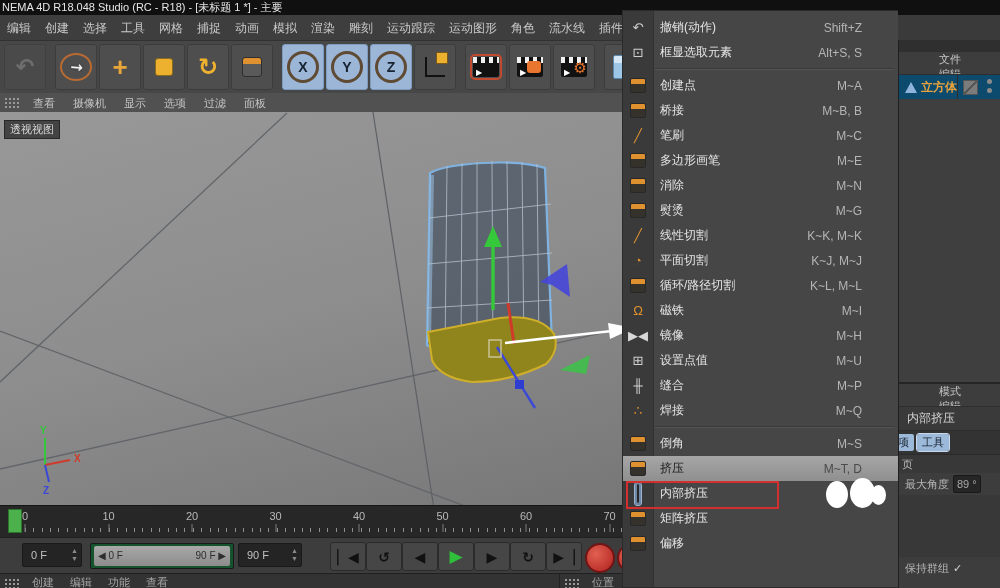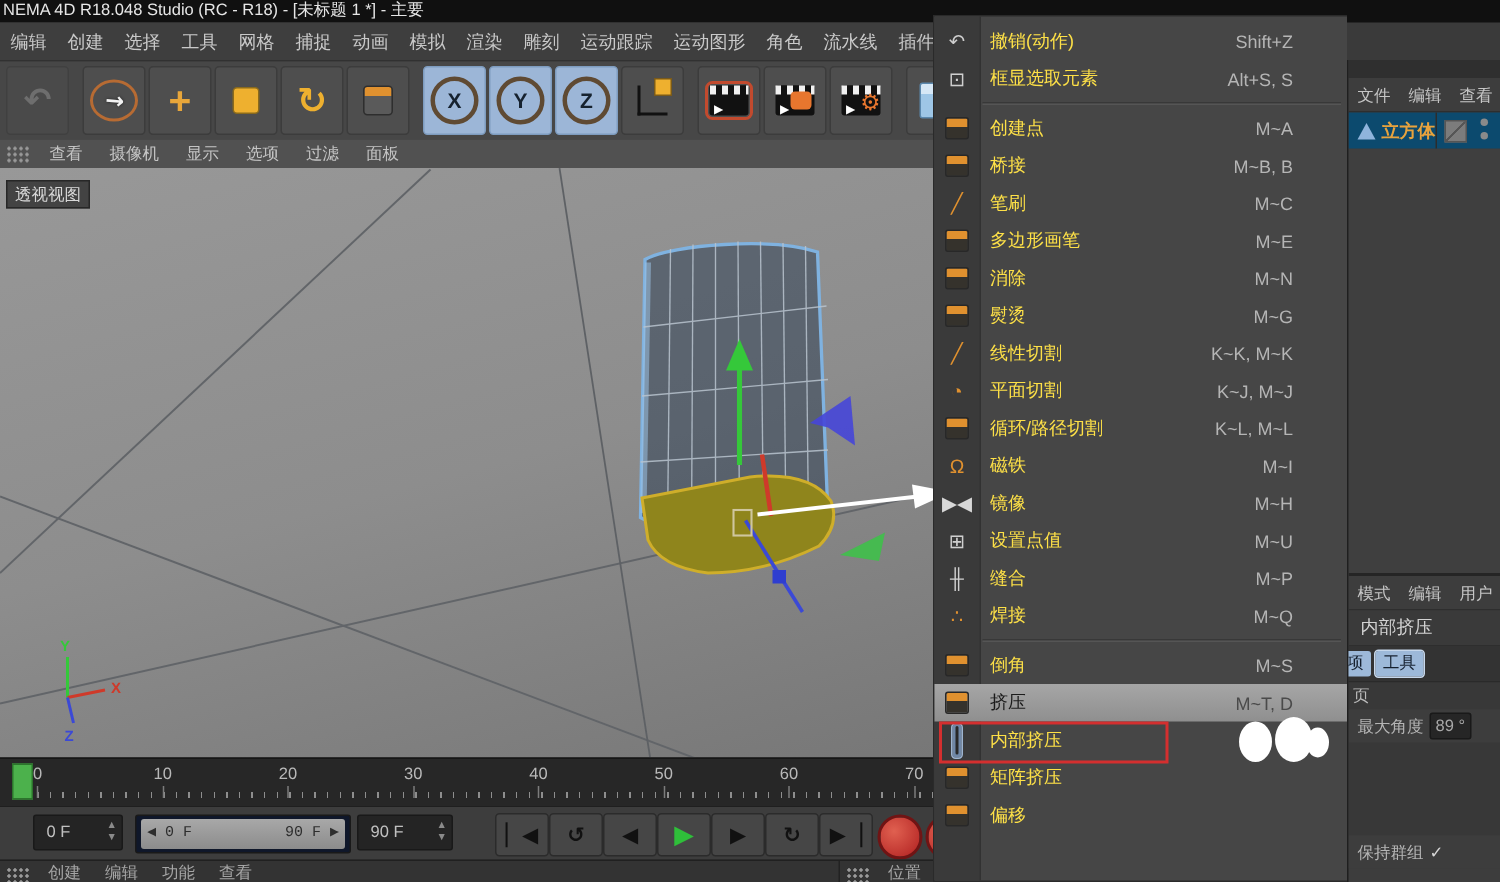--- a/index.html
+++ b/index.html
@@ -52,53 +52,53 @@
   #ruler{left:0;top:505px;width:640px;height:32px;background:#272727;border-top:1px solid #161616;}
   #ruler .minor{position:absolute;left:8px;right:0;top:22px;height:4px;
      background:repeating-linear-gradient(90deg,#8e8e8e 0 1px,transparent 1px 8.4px);}
   .tick-num{position:absolute;top:4px;font-size:11px;color:#b9b9b9;transform:translateX(-50%);}
   .tick-line{position:absolute;top:18px;width:1px;height:8px;background:#7c7c7c;transform:translateX(-50%);}
   #playhead{position:absolute;left:8px;top:3px;width:12px;height:22px;background:#4cb14c;border:1px solid #2c742c;}
   #transport{left:0;top:537px;width:640px;height:36px;background:#3d3d3d;border-top:1px solid #1f1f1f;}
   .t-field{position:absolute;top:5px;height:24px;background:#242424;border:1px solid #191919;border-radius:2px;
            color:#c0c0c0;font-size:11px;line-height:23px;padding-left:8px;box-sizing:border-box;}
   .spin{position:absolute;right:3px;top:3px;color:#8a8a8a;font-size:7px;line-height:8px;text-align:center;}
-  #t-slider{position:absolute;left:90px;top:5px;width:142px;height:24px;background:#0f172a;border:1px solid #191919;border-radius:2px;font-family:Liberation Mono, monospace;}
+  #t-slider{position:absolute;left:90px;top:5px;width:142px;height:24px;background:#14532d;border:1px solid #191919;border-radius:2px;}
   #t-slider .inner{position:absolute;left:3px;top:2px;right:3px;bottom:2px;background:linear-gradient(#a8a8a8,#8c8c8c);
            border-radius:2px;color:#2e2e2e;font-size:10px;line-height:19px;display:flex;justify-content:space-between;padding:0 4px;}
   .t-btn{position:absolute;top:4px;width:34px;height:27px;background:#464646;border:1px solid #2b2b2b;border-radius:3px;
          color:#111;font-size:14px;font-weight:bold;display:flex;align-items:center;justify-content:center;}
   .t-btn.play{color:#2fbf3a;font-size:17px;}
   .t-rec{position:absolute;top:5px;width:26px;height:26px;border-radius:50%;border:2px solid #701414;
          background:radial-gradient(circle at 35% 35%,#e06050,#b02020);}
   #bottomstrip{left:0;top:573px;width:622px;height:15px;background:#333333;border-top:1px solid #202020;
                display:flex;align-items:flex-start;overflow:hidden;}
   .bs-item{padding:0 8px;font-size:11px;color:#a5a5a5;line-height:17px;white-space:nowrap;}
   
   #ctxmenu{left:622px;top:10px;width:276px;height:578px;background:#464646;border:1px solid #2a2a2a;border-right:none;
            box-sizing:border-box;z-index:20;padding-top:4px;}
   #ctxmenu::before{content:"";position:absolute;left:0;top:0;bottom:0;width:30px;background:#3a3a3a;border-right:1px solid #323232;}
   .cm-item{height:25px;display:flex;align-items:center;position:relative;}
   .cm-icon{width:30px;flex:0 0 30px;display:flex;align-items:center;justify-content:center;position:relative;z-index:1;}
   .cm-glyph{font-size:13px;line-height:16px;}
   .cm-cube{width:14px;height:13px;border-radius:2px;border:1px solid #282828;
            background:linear-gradient(180deg,#e0912f 0 42%,#35322c 42% 100%);}
   .icon-sel{background:#6f87a6;outline:1px solid #9db4d0;border-radius:2px;padding:2px;}
-  .cm-label{font-size:12px;color:#fde047;padding-left:7px;white-space:nowrap;position:relative;z-index:1;}
+  .cm-label{font-size:12px;color:#e5e5e5;padding-left:7px;white-space:nowrap;position:relative;z-index:1;}
   .cm-short{margin-left:auto;padding-right:36px;font-size:12px;color:#b5b5b5;white-space:nowrap;position:relative;z-index:1;}
   .cm-sep{height:8px;position:relative;}
   .cm-sep::after{content:"";position:absolute;left:32px;right:4px;top:3px;border-top:1px solid #383838;border-bottom:1px solid #555;}
   .cm-item.hl{background:linear-gradient(#a6a6a6,#8f8f8f);}
   .cm-item.hl .cm-label{color:#1b1b1b;}
   .cm-item.hl .cm-short{color:#4a4a4a;}
   #redbox{position:absolute;left:3px;top:470px;width:149px;height:24px;border:2px solid #d42f2f;z-index:3;}
   .blob{position:absolute;background:#fff;border-radius:50%;z-index:4;}
   
   #rightpanel{left:898px;top:40px;width:102px;height:548px;background:#3d3d3d;border-left:1px solid #1f1f1f;z-index:5;overflow:hidden;}
-  .rp-menu{height:22px;background:#3d3d3d;border-bottom:1px solid #2e2e2e;display:flex;align-items:center;overflow:hidden;}
+  .rp-menu{height:22px;background:#3d3d3d;border-bottom:1px solid #2e2e2e;display:flex;align-items:center;overflow:hidden;flex-direction:column;}
   .rp-menu span{font-size:11px;color:#c6c6c6;padding:0 6px;white-space:nowrap;}
   #om-row{position:relative;height:24px;display:flex;align-items:center;background:#0c4a6e;}
   .tri-icon{width:0;height:0;border-left:6px solid transparent;border-right:6px solid transparent;
             border-bottom:11px solid #8fb4dc;margin:0 4px 0 6px;}
   #om-name{color:#e8a33d;font-size:12px;font-weight:bold;white-space:nowrap;}
   #om-col{position:absolute;left:58px;top:0;bottom:0;border-left:1px solid #2c2c2c;}
   .layer-sq{position:absolute;left:64px;top:5px;width:13px;height:13px;background:#7c7c7c;border:1px solid #555;
             background-image:linear-gradient(135deg,transparent 45%,#565656 45% 55%,transparent 55%);}
   .vis-dot{position:absolute;left:88px;width:5px;height:5px;border-radius:50%;background:#8a8a8a;}
   #om-body{height:283px;background:#3f3f3f;border-bottom:2px solid #252525;}

